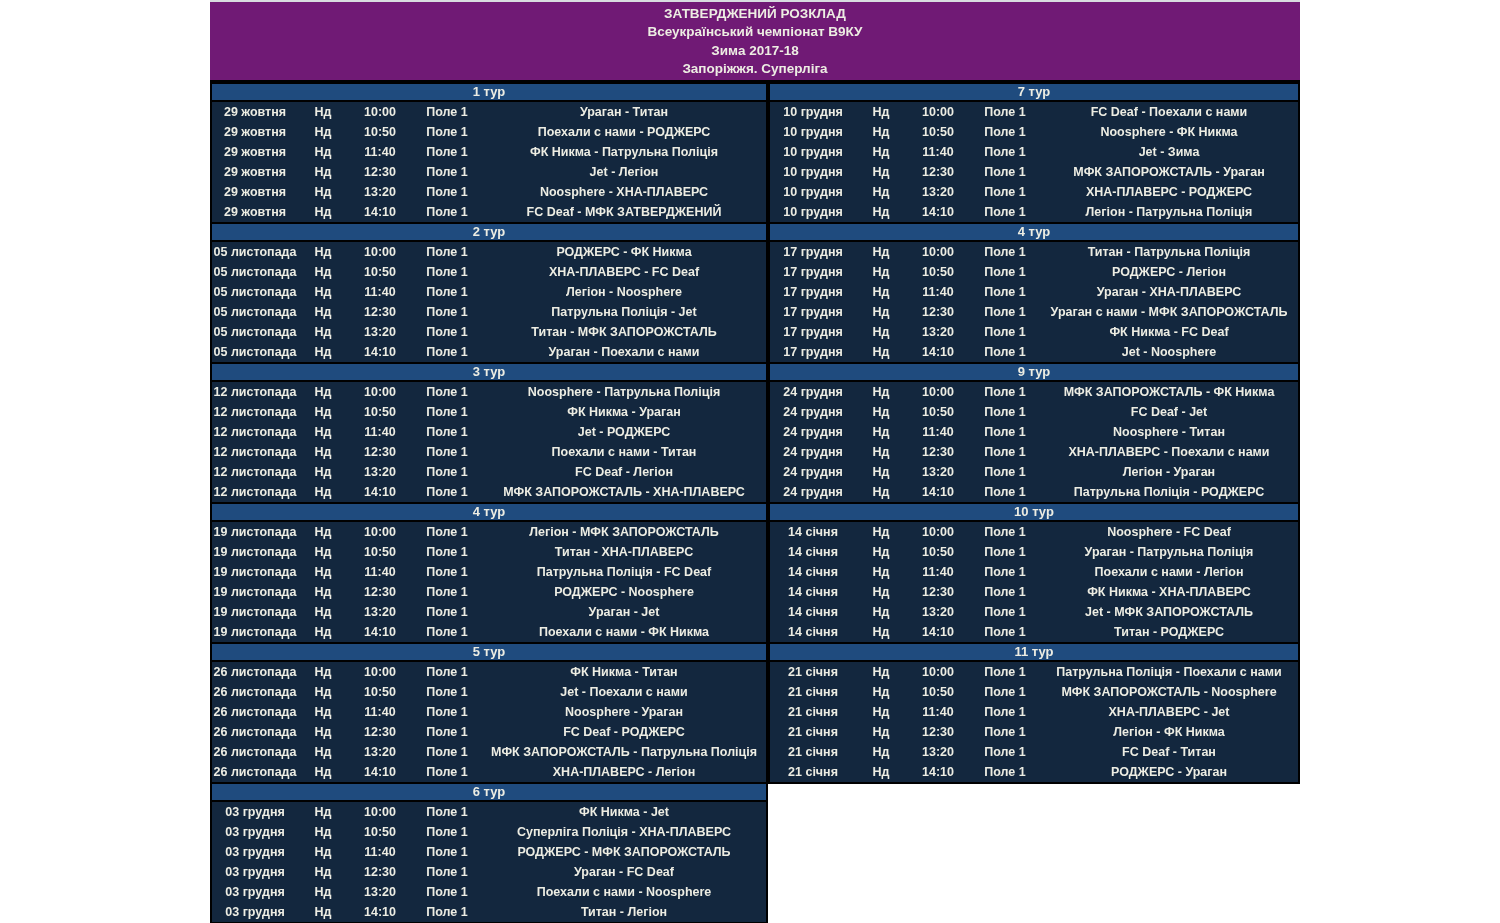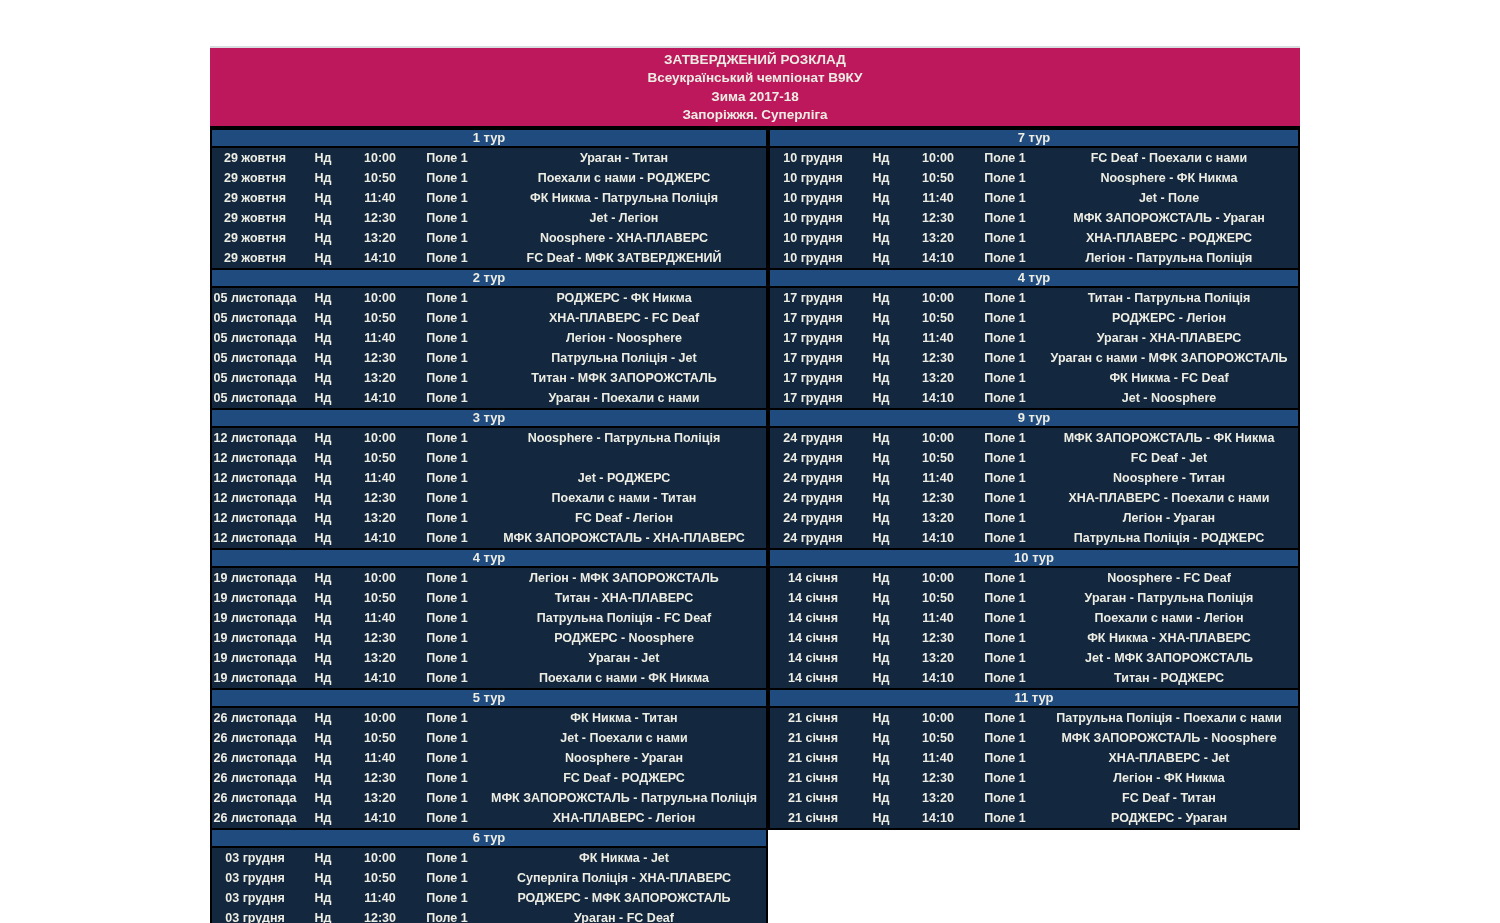--- a/index.html
+++ b/index.html
@@ -7,24 +7,24 @@
     width:1500px;height:923px;background:#ffffff;
     font-family:"Liberation Sans", sans-serif;
     -webkit-font-smoothing:antialiased;
   }
   .page{position:relative;width:1500px;height:923px;background:#ffffff;overflow:hidden;}
   .schedule{
     position:absolute;left:210px;top:0;width:1090px;
   }
   .top-header{
     box-sizing:border-box;height:82px;width:1090px;
-    background:#be185d;color:#EDEDE3;
+    background:#701a75;color:#EDEDE3;
     border-top:2px solid #d8dce0;border-bottom:2px solid #000;
     display:flex;flex-direction:column;justify-content:space-evenly;
-    text-align:center;font-weight:bold;font-size:13.5px;line-height:15px;margin-top:46px;
+    text-align:center;font-weight:bold;font-size:13.5px;line-height:15px;
   }
   .cols{display:flex;align-items:flex-start;}
   .col-left{width:558px;}
   .col-right{width:532px;}
   .round-block{box-sizing:border-box;border-left:2px solid #000;border-right:2px solid #000;}
   .round-block:last-child{border-bottom:2px solid #000;}
   .round-header{
     box-sizing:border-box;height:20px;
     background:#1F4B7E;color:#EDEDE3;
     border-top:2px solid #000;border-bottom:2px solid #000;
@@ -151,20 +151,21 @@
               <div class="cell c-day">Нд</div>
               <div class="cell c-time">10:00</div>
               <div class="cell c-field">Поле 1</div>
               <div class="cell c-match">Noosphere - Патрульна Поліція</div>
             </div>
             <div class="m-row">
               <div class="cell c-date">12 листопада</div>
               <div class="cell c-day">Нд</div>
               <div class="cell c-time">10:50</div>
               <div class="cell c-field">Поле 1</div>
+              <div class="cell c-match">ФК Никма - Ураган</div>
             </div>
             <div class="m-row">
               <div class="cell c-date">12 листопада</div>
               <div class="cell c-day">Нд</div>
               <div class="cell c-time">11:40</div>
               <div class="cell c-field">Поле 1</div>
               <div class="cell c-match">Jet - РОДЖЕРС</div>
             </div>
             <div class="m-row">
               <div class="cell c-date">12 листопада</div>
@@ -339,21 +340,21 @@
               <div class="cell c-day">Нд</div>
               <div class="cell c-time">10:50</div>
               <div class="cell c-field">Поле 1</div>
               <div class="cell c-match">Noosphere - ФК Никма</div>
             </div>
             <div class="m-row">
               <div class="cell c-date">10 грудня</div>
               <div class="cell c-day">Нд</div>
               <div class="cell c-time">11:40</div>
               <div class="cell c-field">Поле 1</div>
-              <div class="cell c-match">Jet - Поле</div>
+              <div class="cell c-match">Jet - Зима</div>
             </div>
             <div class="m-row">
               <div class="cell c-date">10 грудня</div>
               <div class="cell c-day">Нд</div>
               <div class="cell c-time">12:30</div>
               <div class="cell c-field">Поле 1</div>
               <div class="cell c-match">МФК ЗАПОРОЖСТАЛЬ - Ураган</div>
             </div>
             <div class="m-row">
               <div class="cell c-date">10 грудня</div>

